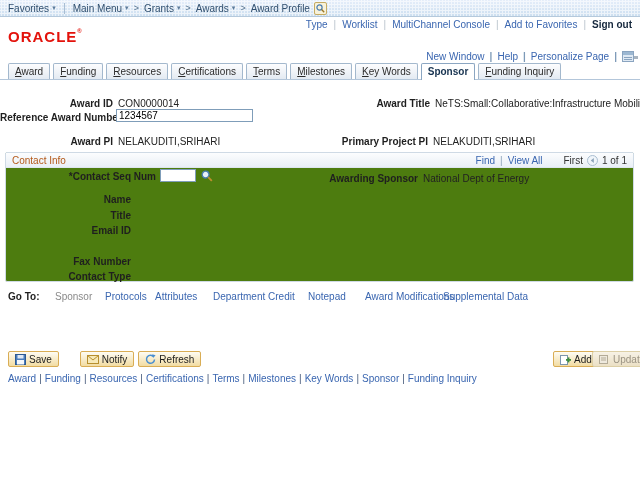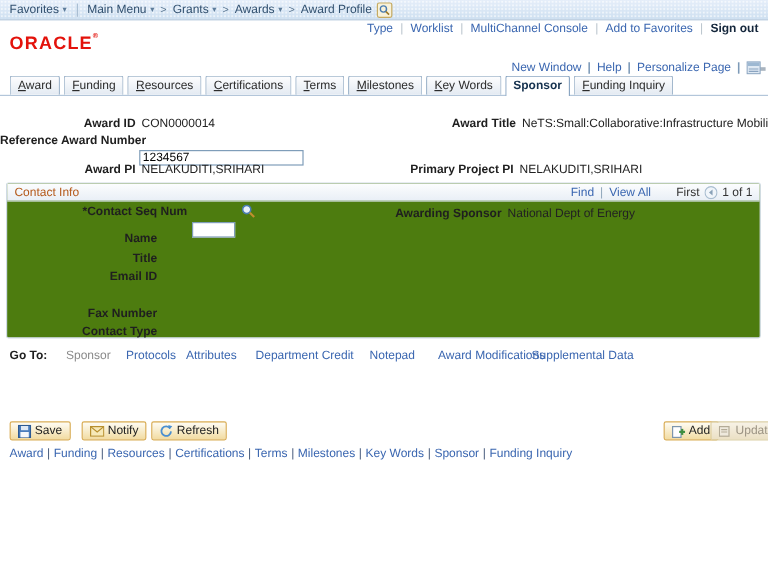--- a/index.html
+++ b/index.html
@@ -39,21 +39,21 @@
   .tab { border:1px solid #a3b8cd; border-bottom:none; border-radius:2px 2px 0 0;
     background:linear-gradient(#fdfdfe,#e3eaf2); padding:2px 6px; color:#2c2c2c; cursor:pointer; white-space:nowrap; }
   .tab::first-letter { text-decoration:underline; }
   .tab.active { font-weight:bold; background:#fff; border-color:#8ba6c2; margin-bottom:-1px; padding-bottom:3px; color:#16324f; }
   .tab.active::first-letter { text-decoration:none; }
 
   
   .fa { position:absolute; top:95px; left:0; right:0; height:57px; }
   .fa span { position:absolute; white-space:nowrap; }
   .lbl { font-weight:bold; color:#1f1f1f; text-align:right; }
-  .txt { border:1px solid #7f9db9; background:#fff; font-family:"Liberation Sans", sans-serif; font-size:10px; padding:0 2px; height:13px;margin-top:16px; }
+  .txt { border:1px solid #7f9db9; background:#fff; font-family:"Liberation Sans", sans-serif; font-size:10px; padding:0 2px; height:13px; }
   .ref-input { position:absolute; left:116px; top:14px; width:137px; }
 
   
   .gbox { position:absolute; top:152px; left:5px; width:629px; height:130px; border:1px solid #cfdae5; border-radius:2px; background:#4d7c0f; }
   .gb-head { height:15px; background:linear-gradient(#fcfdfe,#e9eff6); border-bottom:1px solid #dde6ee;
     display:flex; align-items:center; padding:0 6px; }
   .gb-title { color:#b4591a; }
   .gb-right { margin-left:auto; display:flex; align-items:center; gap:5px; }
   .gb-right .pipe { color:#8fa5ba; }
   .gb-nav { display:flex; align-items:center; gap:4px; margin-left:16px; color:#333; }
@@ -66,21 +66,21 @@
   .goto { position:absolute; top:291px; left:0; right:0; height:14px; }
   .goto span, .goto a { position:absolute; white-space:nowrap; }
   .goto-label { left:8px; font-weight:bold; color:#1f1f1f; }
   .goto .disabled { color:#8a8a8a; cursor:default; }
 
   
   .toolbar { position:absolute; top:351px; left:8px; display:flex; gap:4px; }
   .btn { display:inline-flex; align-items:center; gap:3px; border:1px solid #d9ad55;
     background:linear-gradient(#fefcf4,#f2dca2); padding:1px 6px; font-size:10px; color:#1c1c1c;
     border-radius:2px; height:16px; cursor:pointer; white-space:nowrap; font-family:"Liberation Sans", sans-serif; }
-  .btn.gap { margin-left:5px; }
+  .btn.gap { margin-left:17px; }
   .btn-add { position:absolute; top:351px; left:553px; }
   .btn-update { position:absolute; top:351px; left:592px; color:#9b9383; cursor:default;
     background:linear-gradient(#f7f2e6,#ebe0c5); border-color:#dccfa6; }
 
   
   .flinks { position:absolute; top:373px; left:8px; white-space:nowrap; }
   .flinks .pipe { color:#45597a; margin:0 3px; }
 
   
   .hscroll { position:absolute; top:467px; left:0; width:640px; height:11px; background:#efefef; border-top:1px solid #dadada; }

